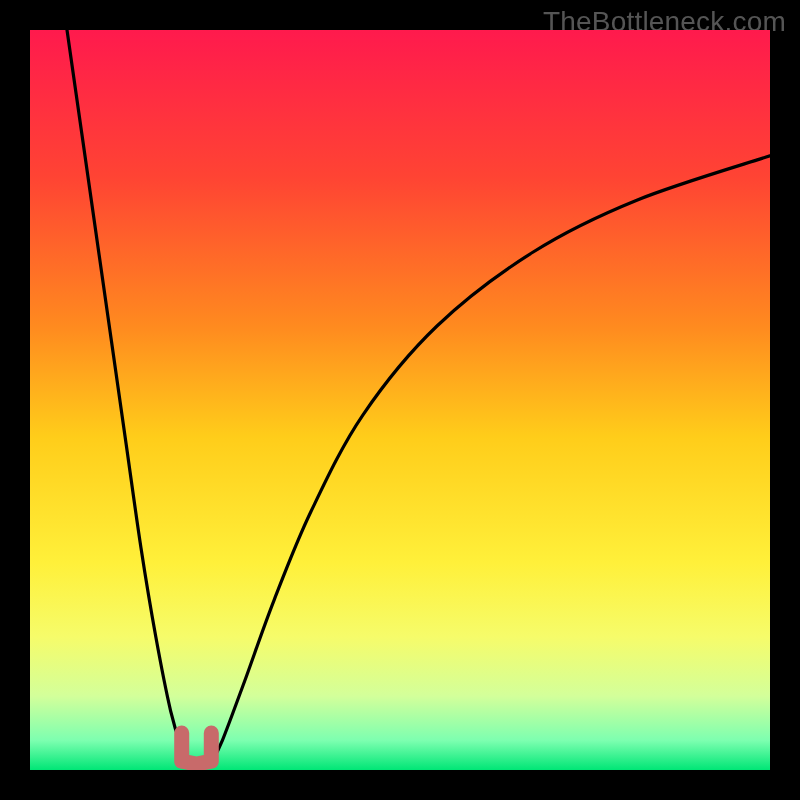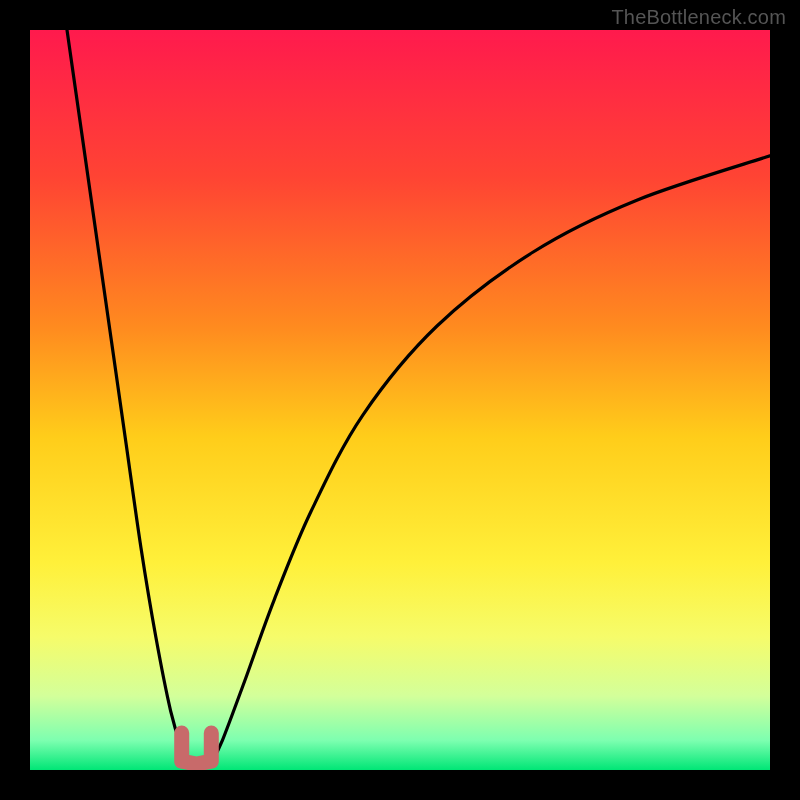--- a/index.html
+++ b/index.html
@@ -23,21 +23,21 @@
     top: 30px;
     width: 740px;
     height: 740px;
     overflow: hidden;
   }
   .watermark {
     position: absolute;
     top: 6px;
     right: 14px;
     color: #555;
-    font-size: 20px;
+    font-size: 28px;
     font-weight: 500;
     letter-spacing: 0.2px;
   }
   svg { display: block; }
 </style>
 </head>
 <body>
 
 <div class="frame">
   <div class="watermark">TheBottleneck.com</div>

